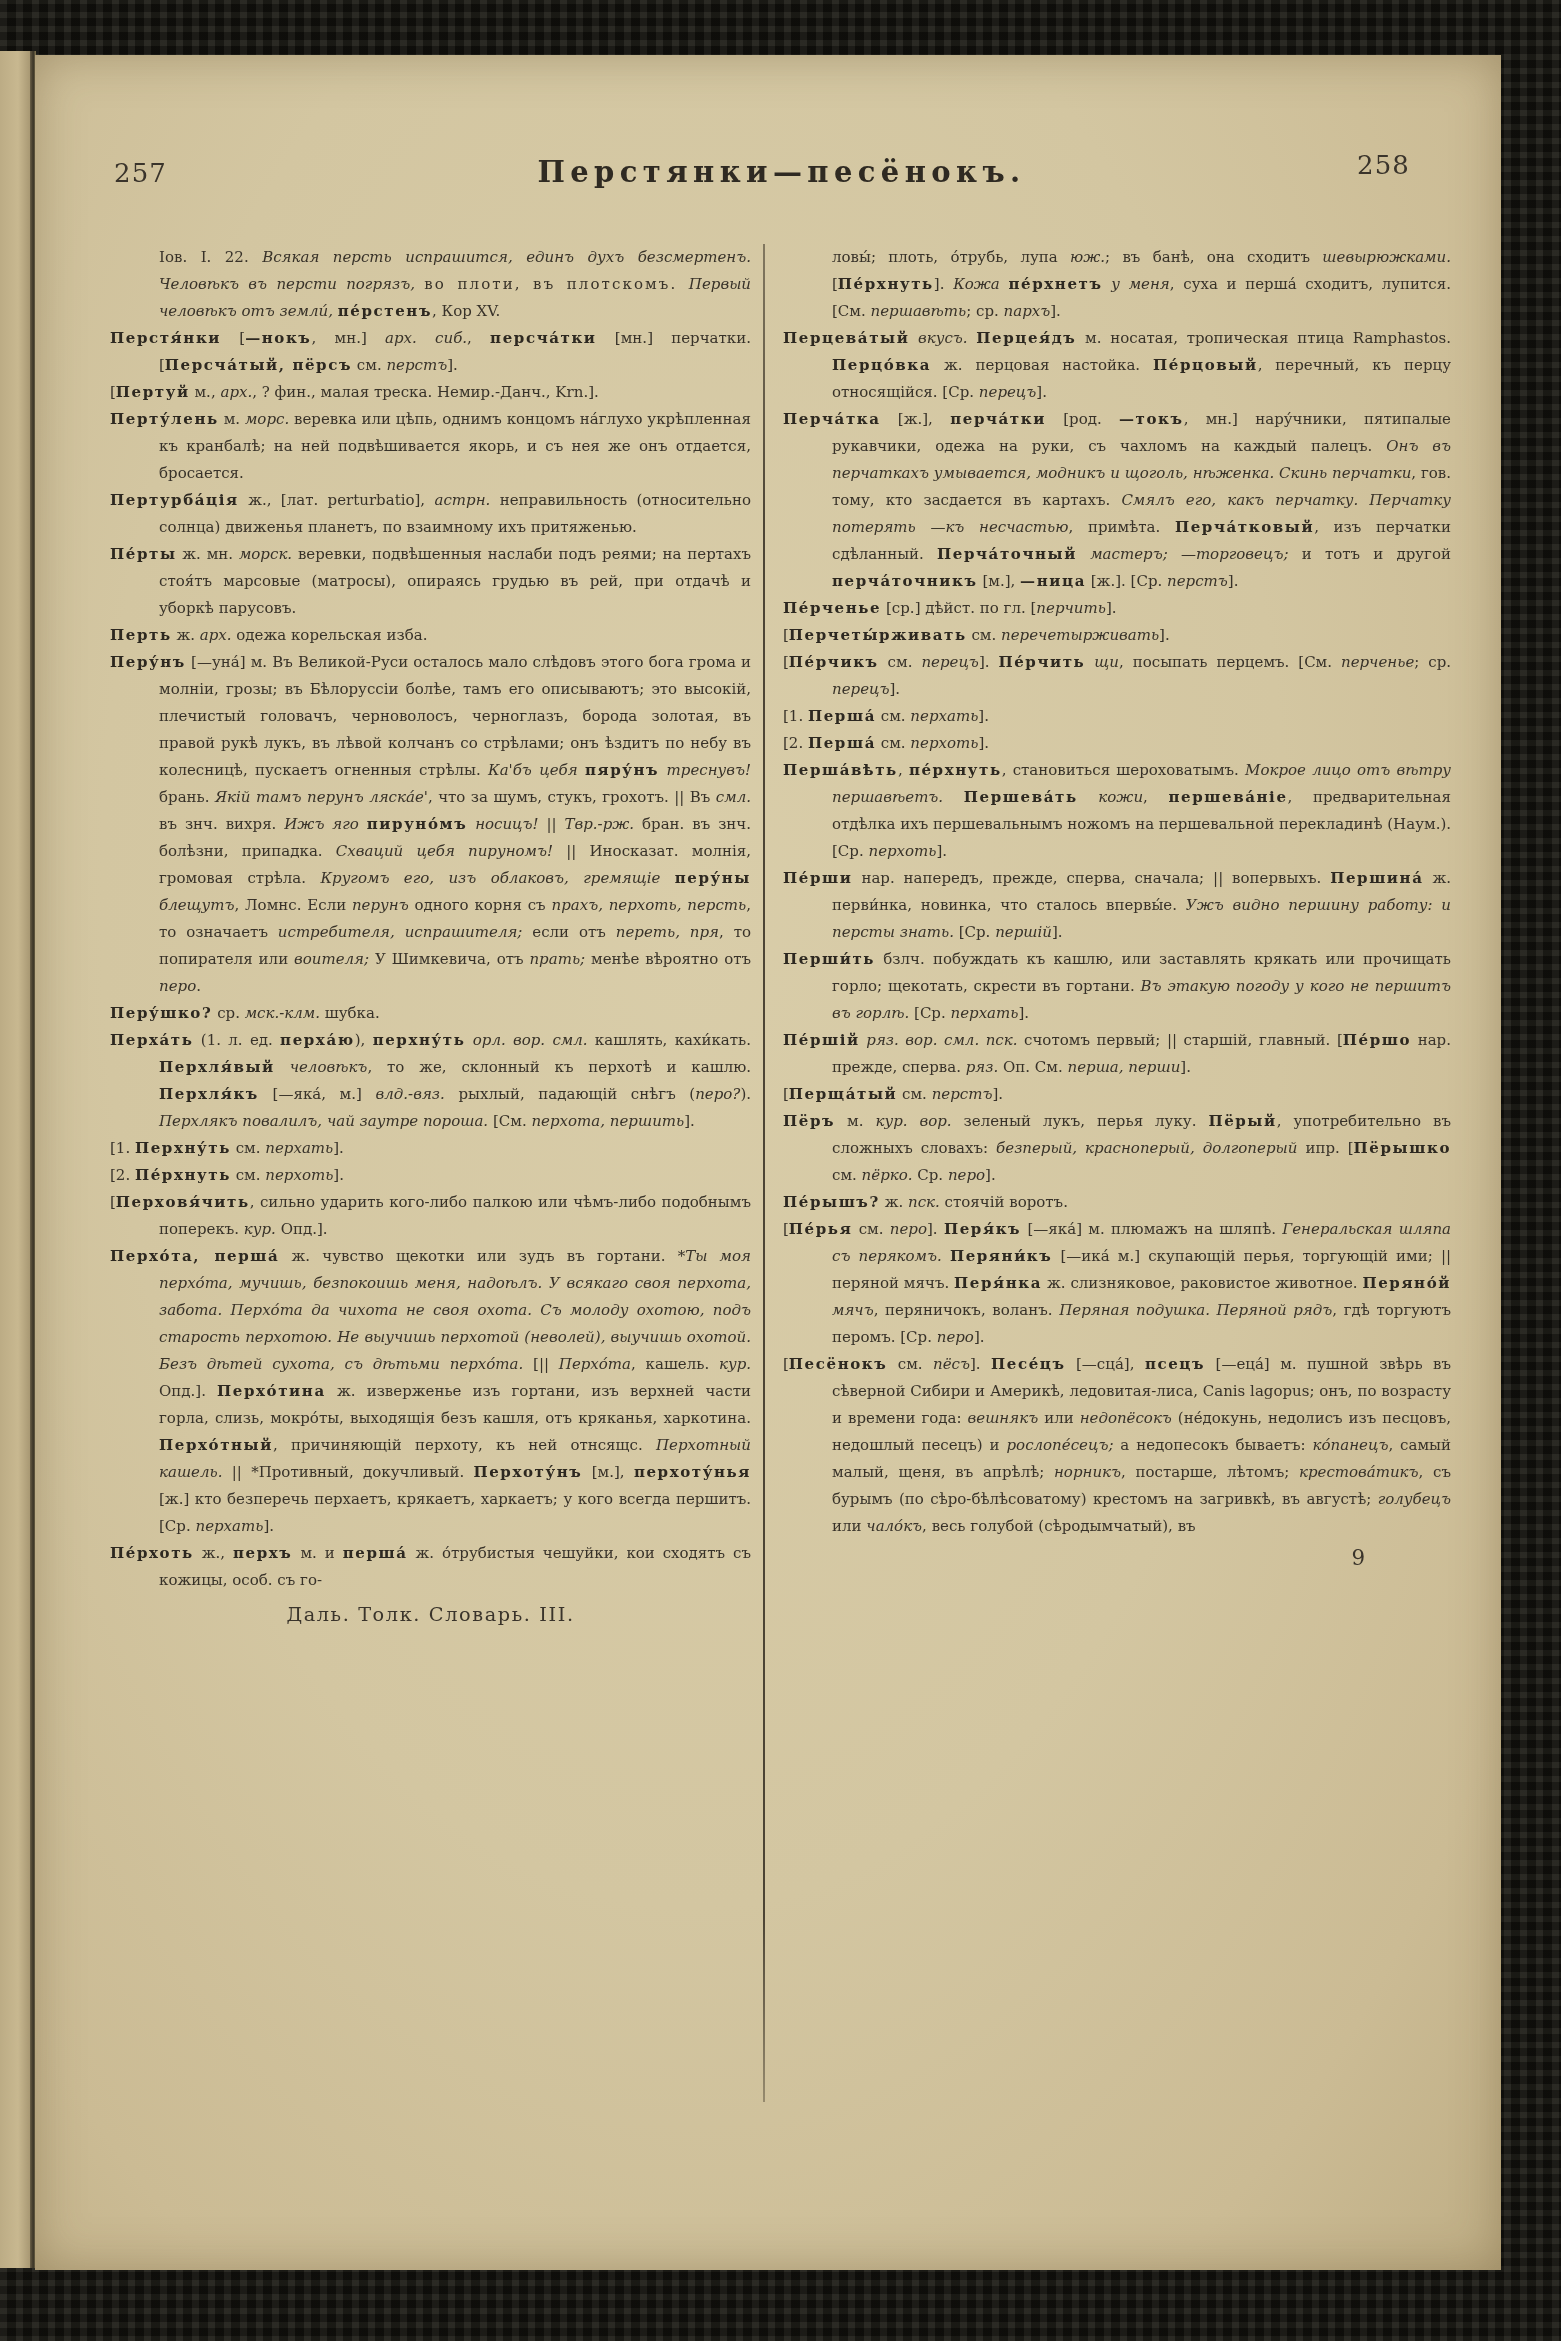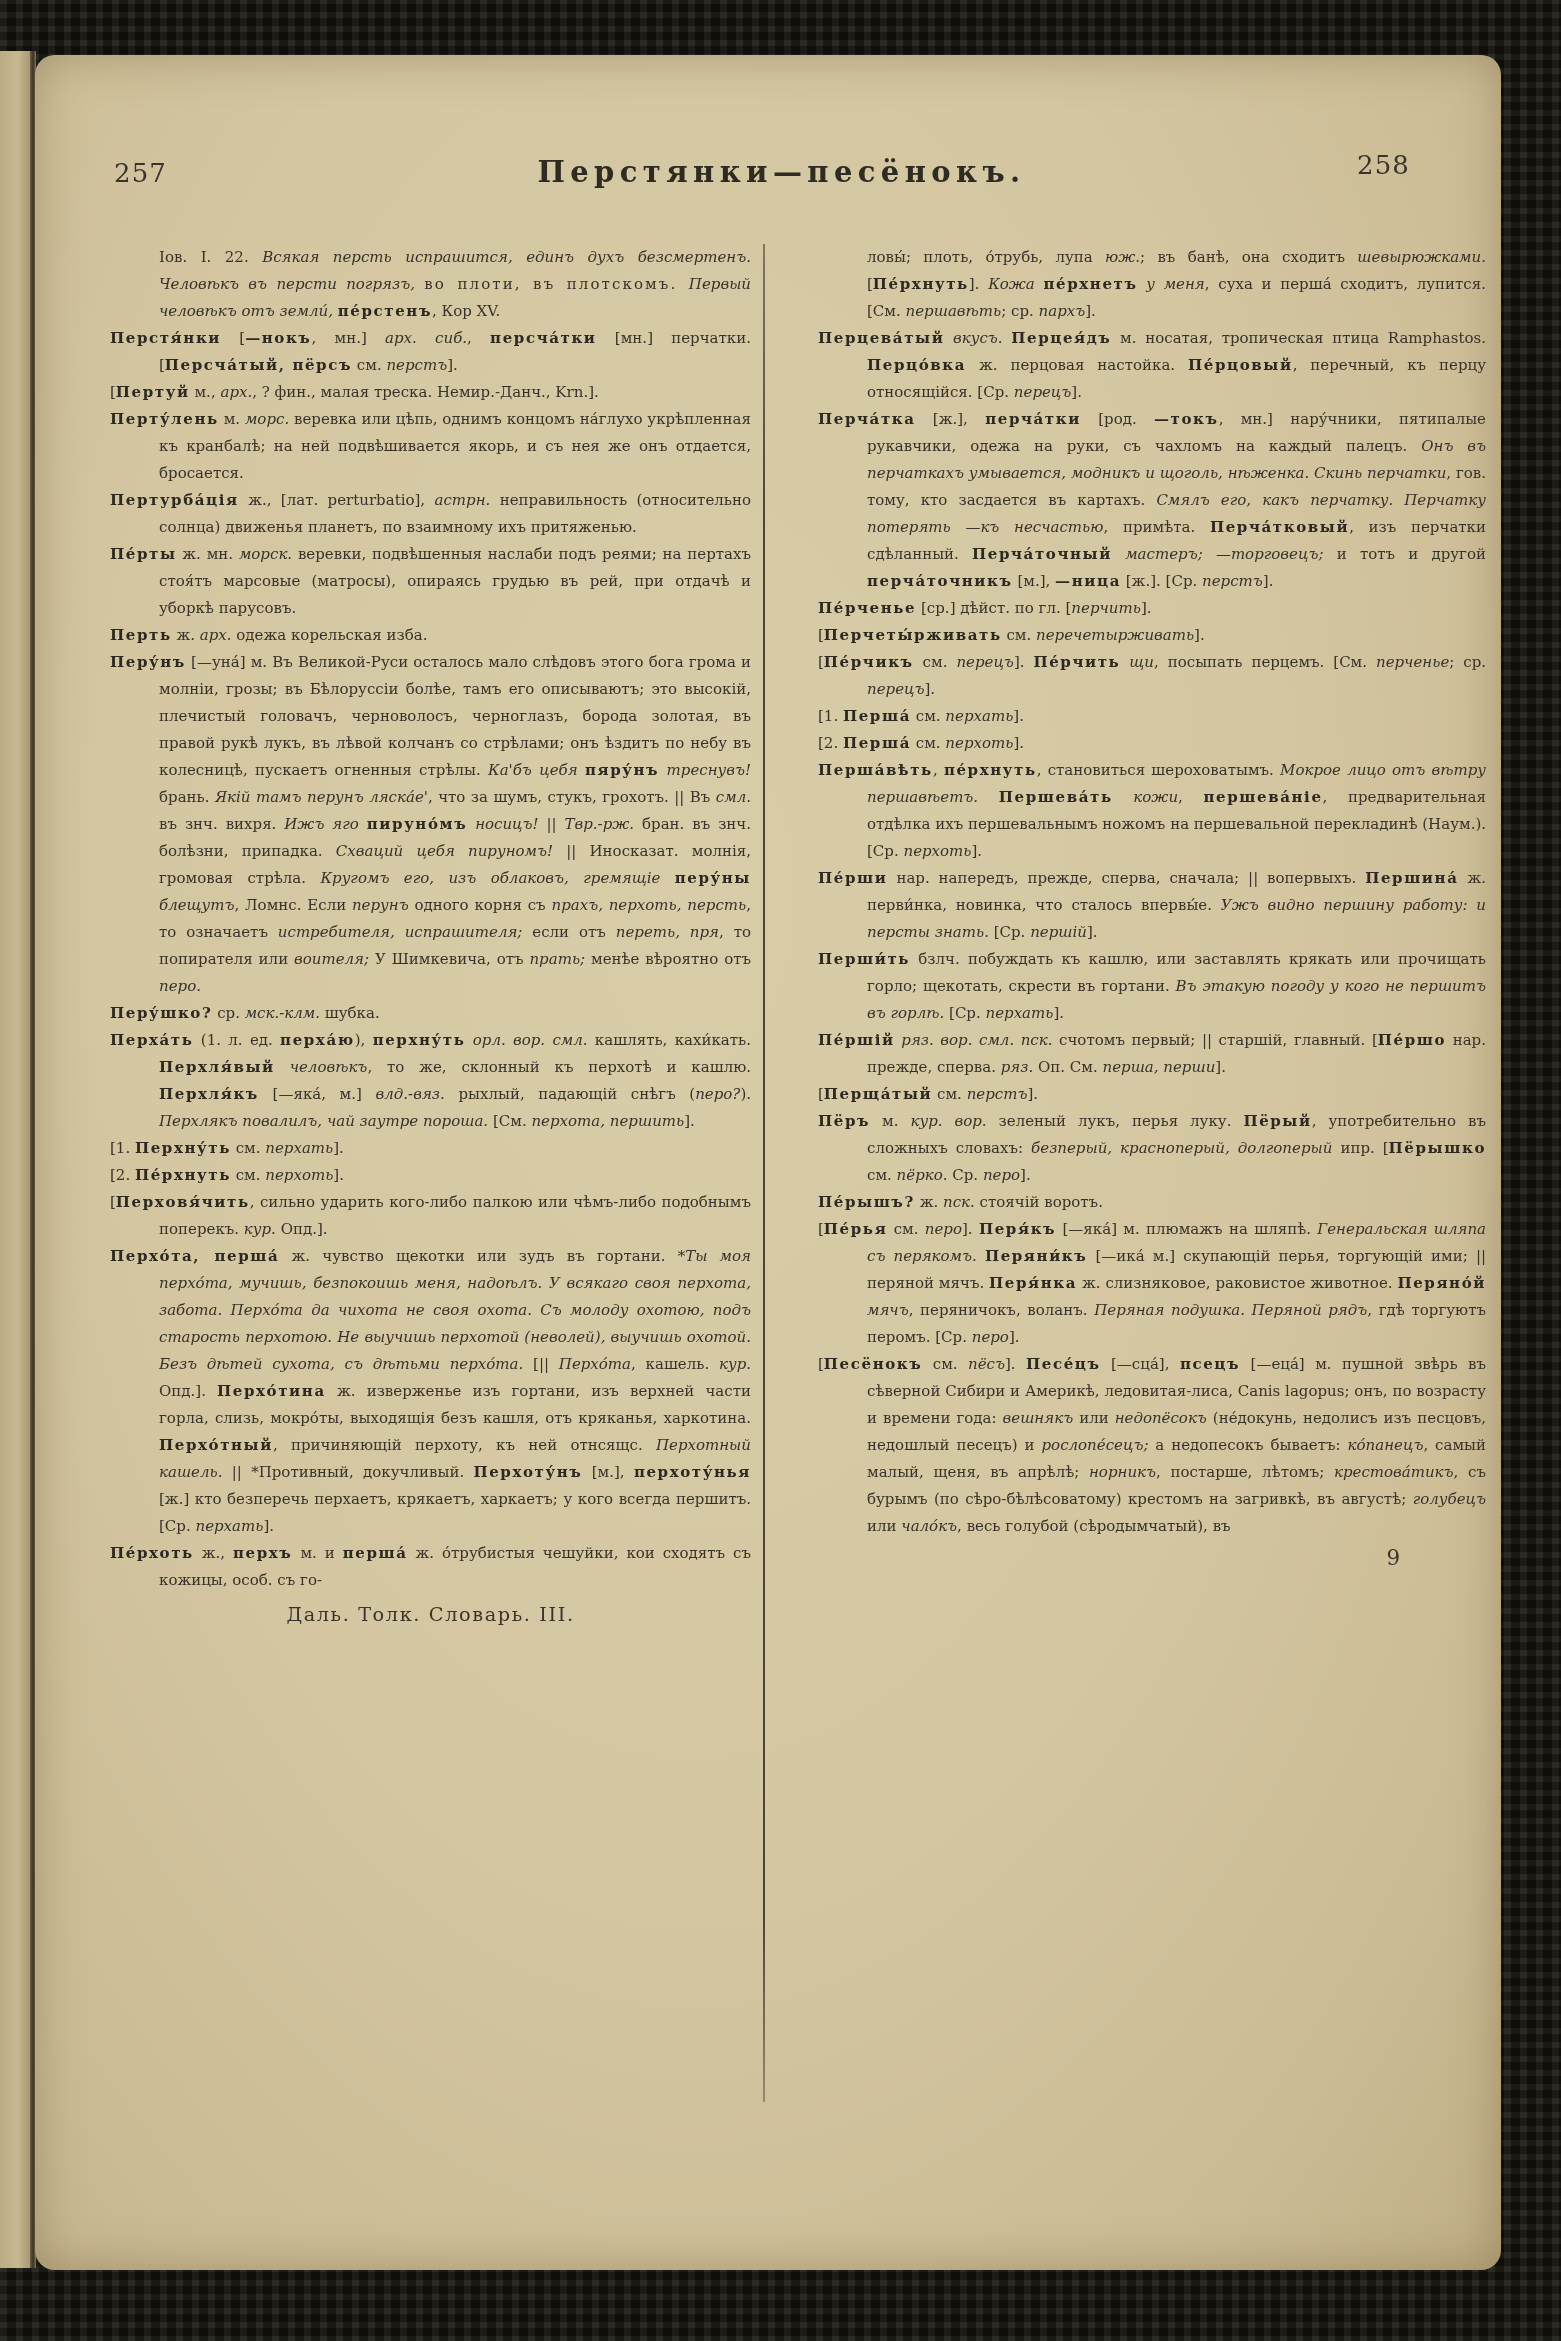--- a/index.html
+++ b/index.html
@@ -18,21 +18,20 @@
   }
   .seam{
     position:absolute;left:30px;top:51px;width:6.4px;height:2217px;
     background:linear-gradient(90deg,#6a5f47,#3a3426 55%,#857853);
   }
   .paper{
     position:absolute;left:35px;top:55px;width:1466px;height:2215px;
     background:radial-gradient(ellipse at 45% 38%, #d9cda9 0%, #d3c6a1 52%, #cbbb94 82%, #bfae85 100%);
     box-shadow:inset 0 0 48px rgba(90,70,35,0.35);
     color:#373128;
-    border-radius:20px;
   }
   .edge-strip{
     position:absolute;left:1501px;top:60px;width:60px;height:2170px;
     background:
       linear-gradient(180deg, rgba(40,35,22,0.45) 0%, rgba(0,0,0,0) 6%, rgba(0,0,0,0) 88%, rgba(20,18,10,0.75) 100%),
       repeating-linear-gradient(90deg,#a3946b 0 3.8px,#8d7f5b 3.8px 6.4px,#6f6345 6.4px 8px,#99twenty 8px 8px,#998a61 8px 12.3px);
     border-radius:0 11.8px 38px 0;
   }
   .pgnum{position:absolute;top:103px;font-size:26px;letter-spacing:1.1px;color:#3a342b;}
   .pgnum.left{left:79px;}
@@ -40,21 +39,21 @@
   .running-head{
     position:absolute;top:100px;left:0;right:0;text-align:center;
     font-size:29px;font-weight:bold;letter-spacing:5.4px;color:#2f2a22;padding-left:27px;
   }
   .divider{
     position:absolute;left:728px;top:189px;width:1.6px;height:1858px;
     background:linear-gradient(180deg, rgba(62,54,40,0.55), rgba(52,45,33,0.85) 15%, rgba(52,45,33,0.85) 90%, rgba(62,54,40,0.4));
   }
   .col{position:absolute;top:189px;}
   .col-left{left:75px;width:641px;}
-  .col-right{left:748px;width:668px;margin-left:35px;}
+  .col-right{left:748px;width:668px;}
   p.entry{
     margin:0;text-align:justify;
     font-size:15px;line-height:27px;
     padding-left:49px;text-indent:-49px;
     color:#383229;
   }
   p.entry.cont{text-indent:0;}
   .seg-b{font-weight:bold;letter-spacing:1.6px;color:#2d2820;}
   .seg-i{font-style:italic;}
   .seg-s{letter-spacing:2.1px;}

